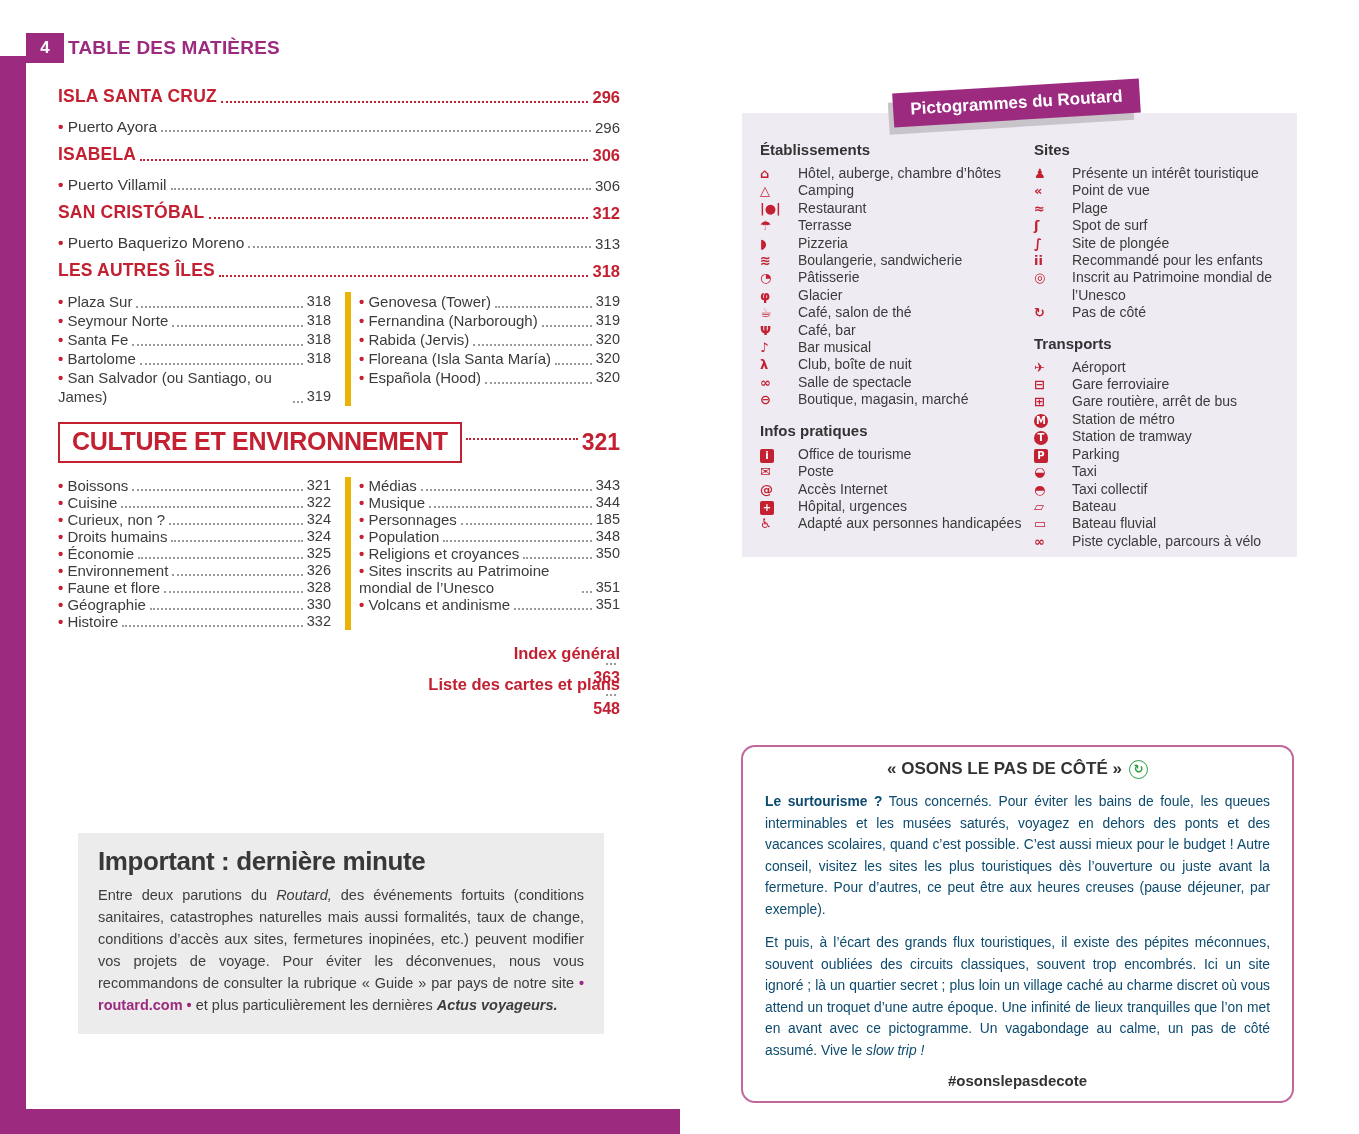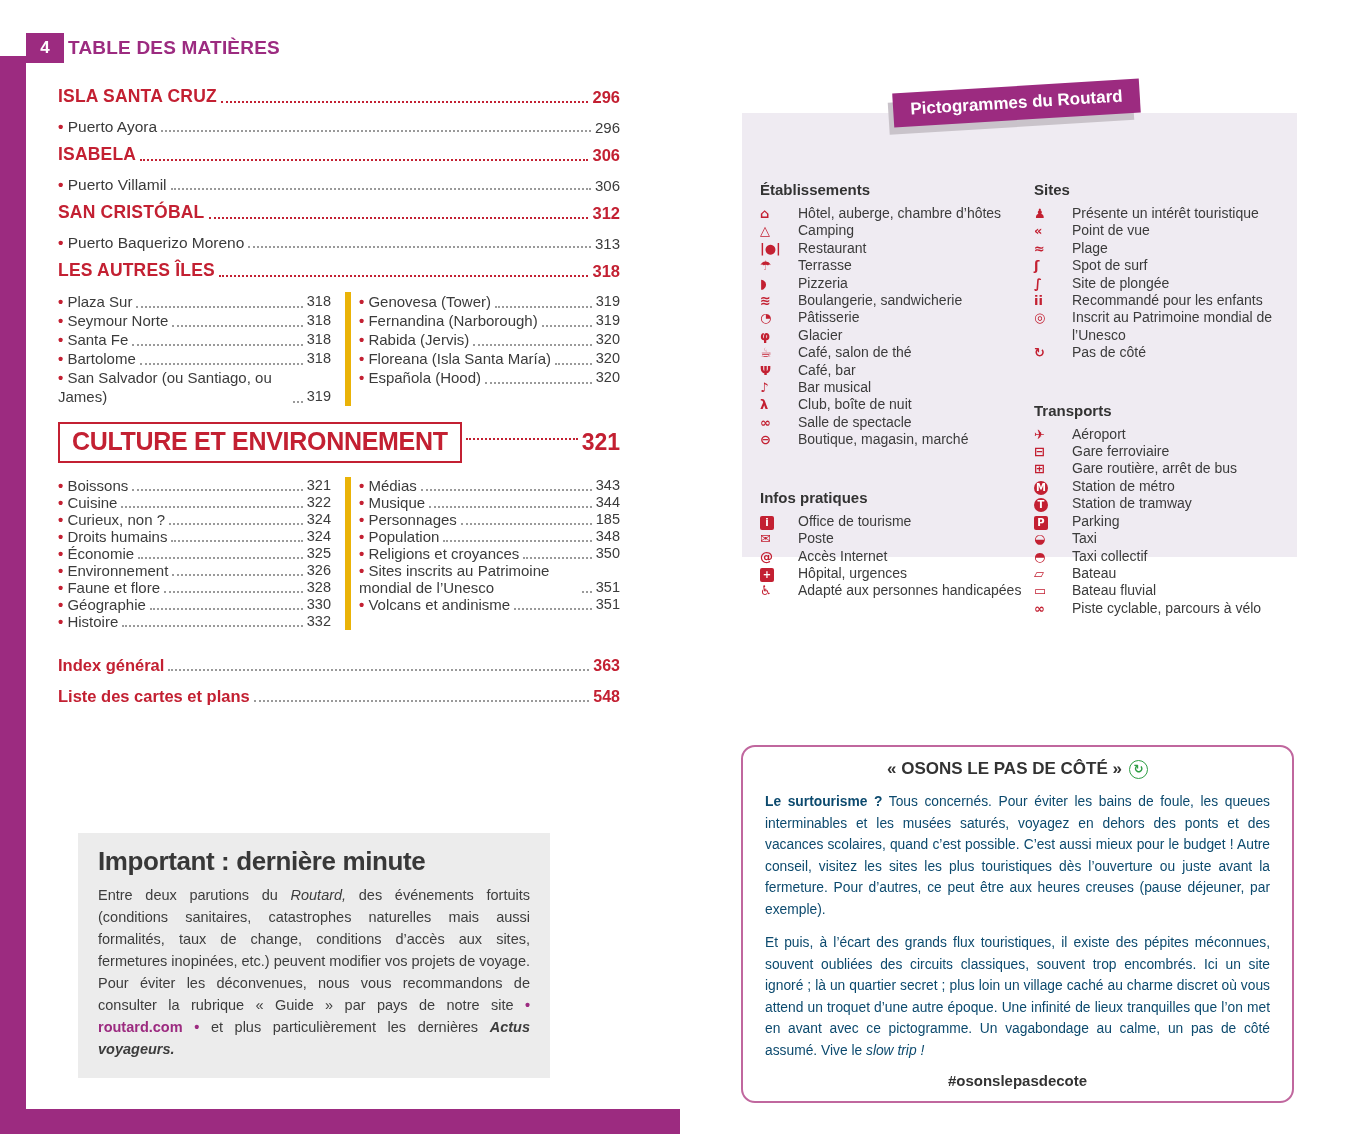--- a/index.html
+++ b/index.html
@@ -46,45 +46,45 @@
   .crow .pg{align-self:flex-end;font-size:14.5px;}
 
   .culture-row{display:flex;align-items:center;margin-top:16px;height:41px;}
   .culture-box{border:2px solid var(--red);padding:3px 12px 5px;color:var(--red);
         font-weight:bold;font-size:25px;letter-spacing:-.3px;white-space:nowrap;}
   .culture-row .dots{border-bottom-color:var(--red);margin-bottom:8px;}
   .culture-row .cpg{color:var(--red);font-weight:bold;font-size:23px;}
   .culture-cols{margin-top:14px;}
 
   .toc-footer{margin-top:14px;}
-  .toc-footer .trow{height:31px;}
+  .toc-footer .trow{height:31px;flex-direction:column;}
   .toc-footer .lbl{font-size:16.5px;font-weight:bold;color:var(--red);}
   .toc-footer .pg{color:var(--red);font-weight:bold;font-size:16px;}
 
   
   .picto-box{position:absolute;left:742px;top:113px;width:555px;height:444px;background:var(--picto-bg);
         display:flex;padding:28px 14px 0 18px;box-sizing:border-box;}
   .picto-banner{position:absolute;left:893px;top:86px;width:247px;height:34px;background:var(--mag);
         color:#fff;font-weight:bold;font-size:17px;display:flex;align-items:center;justify-content:center;
         transform:rotate(-3.5deg);box-shadow:-6px 8px 0 -1px #c9c3ca;}
   .pcol1{width:274px;flex:none;}
   .pcol2{flex:1;}
   .psec + .psec{margin-top:13px;}
-  .psec-title{font-weight:bold;font-size:15px;color:#333;margin-bottom:7px;margin-top:40px;}
+  .psec-title{font-weight:bold;font-size:15px;color:#333;margin-bottom:7px;}
   .prow{display:flex;font-size:14px;color:var(--ink);line-height:17.4px;}
   .picell{width:38px;flex:none;}
   .picon{font-family:"DejaVu Sans",sans-serif;color:var(--red);font-size:13px;font-weight:bold;}
   .picon.badge-circle,.picon.badge-square{display:inline-block;width:14px;height:14px;background:var(--red);
         color:#fff;font-size:10px;font-weight:bold;text-align:center;line-height:14px;margin-top:1px;}
   .picon.badge-circle{border-radius:50%;}
   .picon.badge-square{border-radius:2px;}
   .plabel{flex:1;}
 
   
-  .important-box{position:absolute;left:78px;top:833px;width:472px;background:var(--box-gray);
+  .important-box{position:absolute;left:78px;top:833px;width:526px;background:var(--box-gray);
         padding:13px 20px 18px;box-sizing:border-box;}
   .important-title{font-size:26px;font-weight:bold;color:#383838;letter-spacing:-.4px;margin-bottom:7px;}
   .important-body{font-size:14.5px;line-height:22px;text-align:justify;color:#3d3d3d;}
 
   
   .osons-box{position:absolute;left:741px;top:745px;width:553px;min-height:264px;background:#fff;
         border:2px solid var(--pink-border);border-radius:14px;padding:10px 22px 12px;box-sizing:border-box;}
   .osons-title{display:flex;align-items:center;justify-content:center;gap:7px;
         font-size:17px;font-weight:bold;color:#333;margin-top:2px;}
   .osons-icon{font-family:"DejaVu Sans",sans-serif;color:var(--green);border:1.5px solid var(--green);

